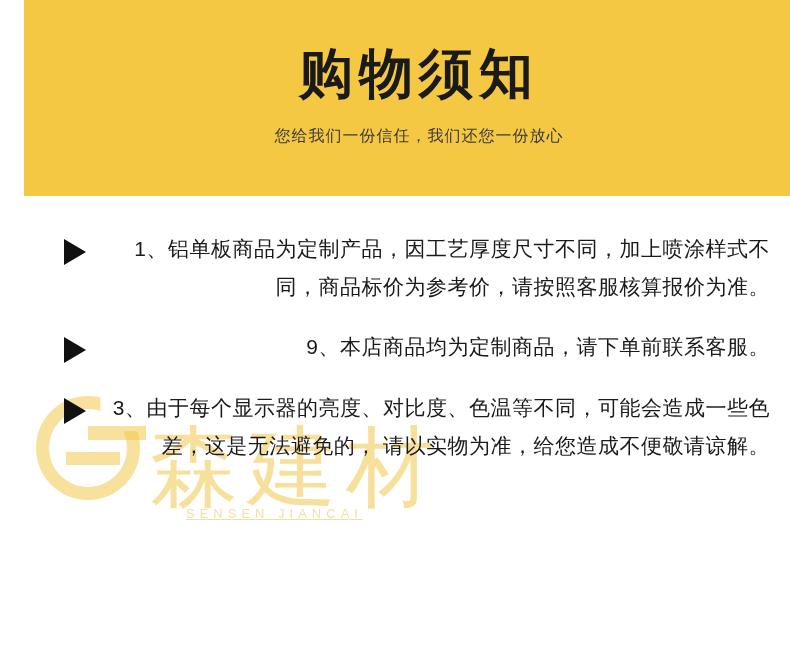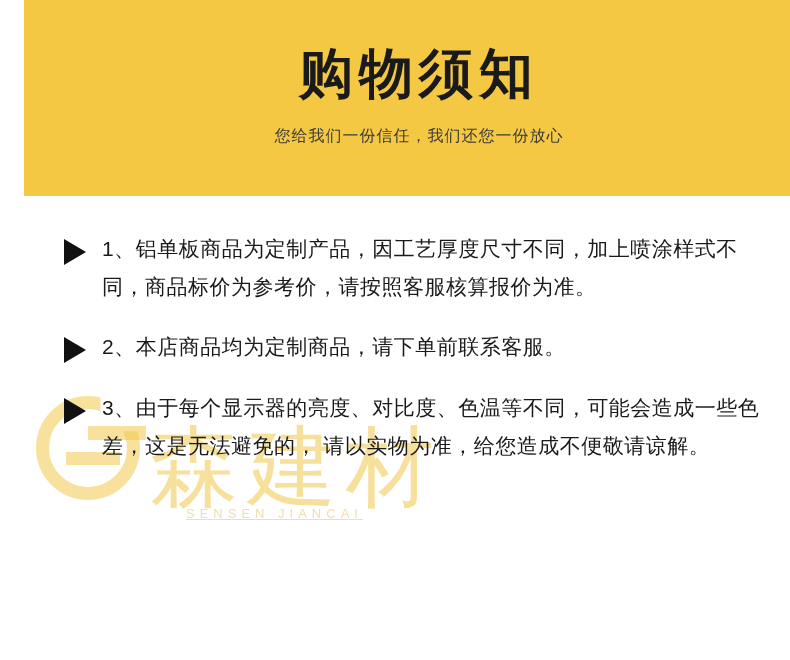--- a/index.html
+++ b/index.html
@@ -132,20 +132,21 @@
   .content {
     position: relative;
     z-index: 2;
     padding: 34px 44px 0 40px;
     box-sizing: border-box;
   }
   .item {
     display: flex;
     align-items: flex-start;
     margin-bottom: 22px;
+    text-align: right;
   }
   .bullet {
     flex: 0 0 auto;
     width: 34px;
     padding-top: 9px;
     margin-right: 4px;
   }
   .bullet .tri {
     width: 0;
     height: 0;
@@ -189,21 +190,21 @@
       <div class="bullet">
           <div class="tri"></div>
         </div>
       <div class="item-text">1、铝单板商品为定制产品，因工艺厚度尺寸不同，加上喷涂样式不同，商品标价为参考价，请按照客服核算报价为准。</div>
     </div>
 
     <div class="item">
       <div class="bullet">
           <div class="tri"></div>
         </div>
-      <div class="item-text">2、本店商品均为定制商品，请下单前联系客服。</div>
+      <div class="item-text">9、本店商品均为定制商品，请下单前联系客服。</div>
     </div>
 
 
     <div class="item">
       <div class="bullet">
           <div class="tri"></div>
         </div>
       <div class="item-text">3、由于每个显示器的亮度、对比度、色温等不同，可能会造成一些色差，这是无法避免的， 请以实物为准，给您造成不便敬请谅解。</div>
     </div>
 

